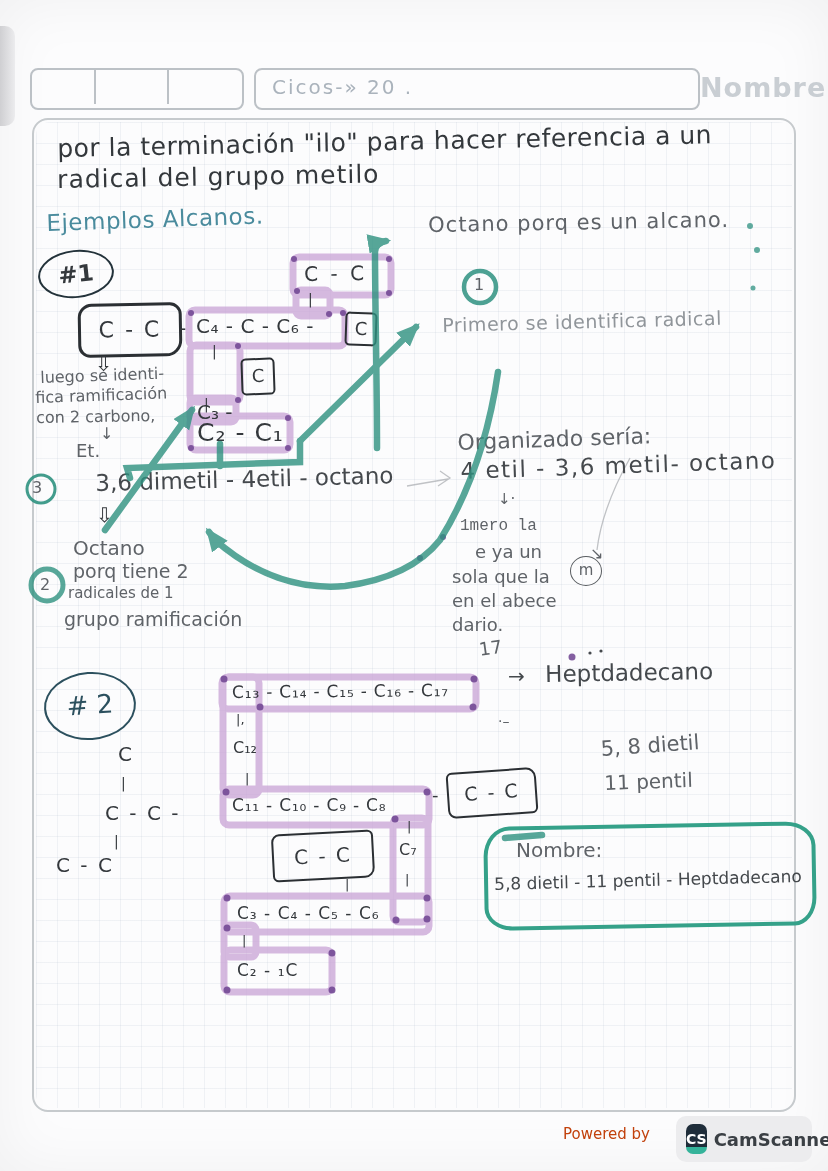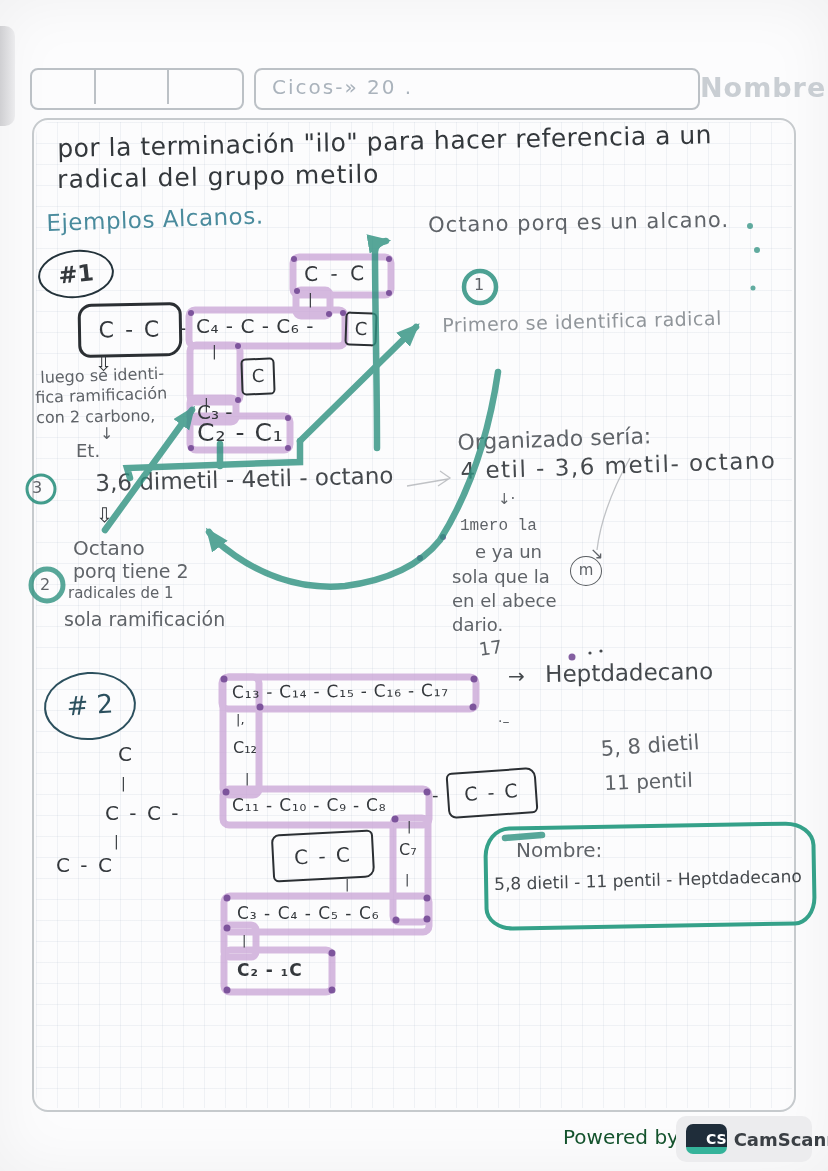--- a/index.html
+++ b/index.html
@@ -18,21 +18,21 @@
   .ring{position:absolute;border-radius:50%;display:flex;align-items:center;justify-content:center;}
   svg{position:absolute;left:0;top:0;pointer-events:none;}
   .frame{position:absolute;left:32px;top:118px;width:760px;height:990px;border:2px solid #c6cacd;border-radius:16px;}
   .hbox{position:absolute;border:2px solid #bcc1c6;border-radius:8px;background:transparent;}
   .curl{position:absolute;left:0;top:26px;width:15px;height:100px;border-radius:0 10px 10px 0;
         background:linear-gradient(to right,#cfcfd2,#ececee);}
   .pill{position:absolute;left:676px;top:1116px;width:136px;height:46px;border-radius:10px;
         background:#ececee;display:flex;align-items:center;gap:7px;padding-left:10px;box-sizing:border-box;}
   .cslogo{width:30px;height:30px;border-radius:7px;color:#fff;font-weight:bold;font-size:14px;
         display:flex;align-items:center;justify-content:center;
-        background:linear-gradient(to bottom,#1f2d3a 0 76%, #35b39a 76% 100%);padding-left:20px;}
+        background:linear-gradient(to bottom,#1f2d3a 0 76%, #35b39a 76% 100%);}
 </style>
 </head>
 <body>
 
 <div class="page">
 
   <div class="curl"></div>
   <div class="grid"></div>
   <div class="frame"></div>
 
@@ -141,21 +141,21 @@
   <div class="t pdark" style="left:95px;top:471px;font-size:23px;transform:rotate(-1.5deg);">3,6 dimetil - 4etil - octano</div>
   <div class="t ink" style="left:96px;top:505px;font-size:20px;">⇩</div>
   <div class="t pencil" style="left:457px;top:431px;font-size:22px;transform:rotate(-2deg);">Organizado sería:</div>
   <div class="t pdark" style="left:460px;top:459px;font-size:23px;letter-spacing:1.5px;transform:rotate(-2deg);">4 etil - 3,6 metil- octano</div>
   <div class="t pencil" style="left:498px;top:492px;font-size:15px;">↓·</div>
 
   <div class="t pencil" style="left:73px;top:538px;font-size:20px;">Octano</div>
   <div class="t pencil" style="left:40px;top:577px;font-size:16px;">2</div>
   <div class="t pencil" style="left:73px;top:562px;font-size:19px;">porq tiene 2</div>
   <div class="t pencil" style="left:68px;top:586px;font-size:15px;">radicales de 1</div>
-  <div class="t pencil" style="left:64px;top:610px;font-size:19px;">sola ramificación</div>
+  <div class="t pencil" style="left:64px;top:610px;font-size:19px;">grupo ramificación</div>
 
   <div class="t pencil" style="left:460px;top:518px;font-size:16px;font-family:Liberation Mono, monospace;">1mero la</div>
   <div class="t pencil" style="left:475px;top:543px;font-size:18px;">e ya un</div>
   <div class="t pencil" style="left:452px;top:568px;font-size:18px;">sola que la</div>
   <div class="ring" style="left:570px;top:556px;width:30px;height:28px;border:1.8px solid #595d61;">
     <span class="t pencil" style="position:static;font-size:15px;">m</span>
   </div>
   <div class="t pencil" style="left:452px;top:592px;font-size:18px;">en el abece</div>
   <div class="t pencil" style="left:452px;top:616px;font-size:18px;">dario.</div>
   <div class="t pencil" style="left:590px;top:546px;font-size:16px;">↘</div>
@@ -181,21 +181,21 @@
   </div>
   <div class="t ink" style="left:407px;top:820px;font-size:13px;">|</div>
   <div class="t ink" style="left:399px;top:842px;font-size:16px;">C₇</div>
   <div class="t ink" style="left:405px;top:873px;font-size:13px;">|</div>
   <div class="box" style="left:272px;top:832px;width:98px;height:44px;border-radius:8px 6px 10px 6px;transform:rotate(-3deg);">
     <span class="t ink" style="position:static;font-size:20px;letter-spacing:2px;">C - C</span>
   </div>
   <div class="t ink" style="left:345px;top:878px;font-size:13px;">|</div>
   <div class="t ink" style="left:237px;top:905px;font-size:17px;letter-spacing:1px;">C₃ - C₄ - C₅ - C₆</div>
   <div class="t ink" style="left:242px;top:934px;font-size:13px;">|</div>
-  <div class="t ink" style="left:237px;top:962px;font-size:17px;letter-spacing:1px;font-weight:bold;">C₂ - ₁C</div>
+  <div class="t ink" style="left:237px;top:962px;font-size:17px;letter-spacing:1px;">C₂ - ₁C</div>
 
   <div class="t ink" style="left:118px;top:744px;font-size:20px;">C</div>
   <div class="t ink" style="left:121px;top:776px;font-size:14px;">|</div>
   <div class="t ink" style="left:105px;top:803px;font-size:20px;letter-spacing:2px;">C - C -</div>
   <div class="t ink" style="left:114px;top:834px;font-size:14px;">|</div>
   <div class="t ink" style="left:56px;top:855px;font-size:20px;letter-spacing:2px;">C - C</div>
 
   <div style="position:absolute;left:484px;top:824px;width:324px;height:96px;border:4px solid #35a189;border-radius:26px 30px 22px 28px / 30px 24px 28px 22px;transform:rotate(-1deg);"></div>
   <div class="t pencil" style="left:516px;top:840px;font-size:20px;">Nombre:</div>
   <div class="t pdark" style="left:494px;top:876px;font-size:17px;transform:rotate(-1.5deg);">5,8 dietil - 11 pentil - Heptdadecano</div>
@@ -220,19 +220,19 @@
       <circle cx="47" cy="585" r="16" stroke-width="5" opacity="0.8"></circle>
       <circle cx="41" cy="489" r="14" stroke-width="3" opacity="0.9"></circle>
     </g>
     <g fill="#2e9180" opacity="0.75">
       <circle cx="750" cy="226" r="3"></circle>
         <circle cx="757" cy="250" r="3"></circle>
         <circle cx="753" cy="288" r="2.5"></circle>
     </g>
   </svg>
 
-  <div class="t" style="left:563px;top:1127px;font-size:20px;color:#14532d;">Powered by</div>
+  <div class="t" style="left:563px;top:1127px;font-size:15px;color:#c2410c;">Powered by</div>
   <div class="pill">
     <div class="cslogo">CS</div>
     <span style="font-size:18px;font-weight:600;color:#3a3f44;">CamScanner</span>
   </div>
 
 </div>
 
 </body></html>

